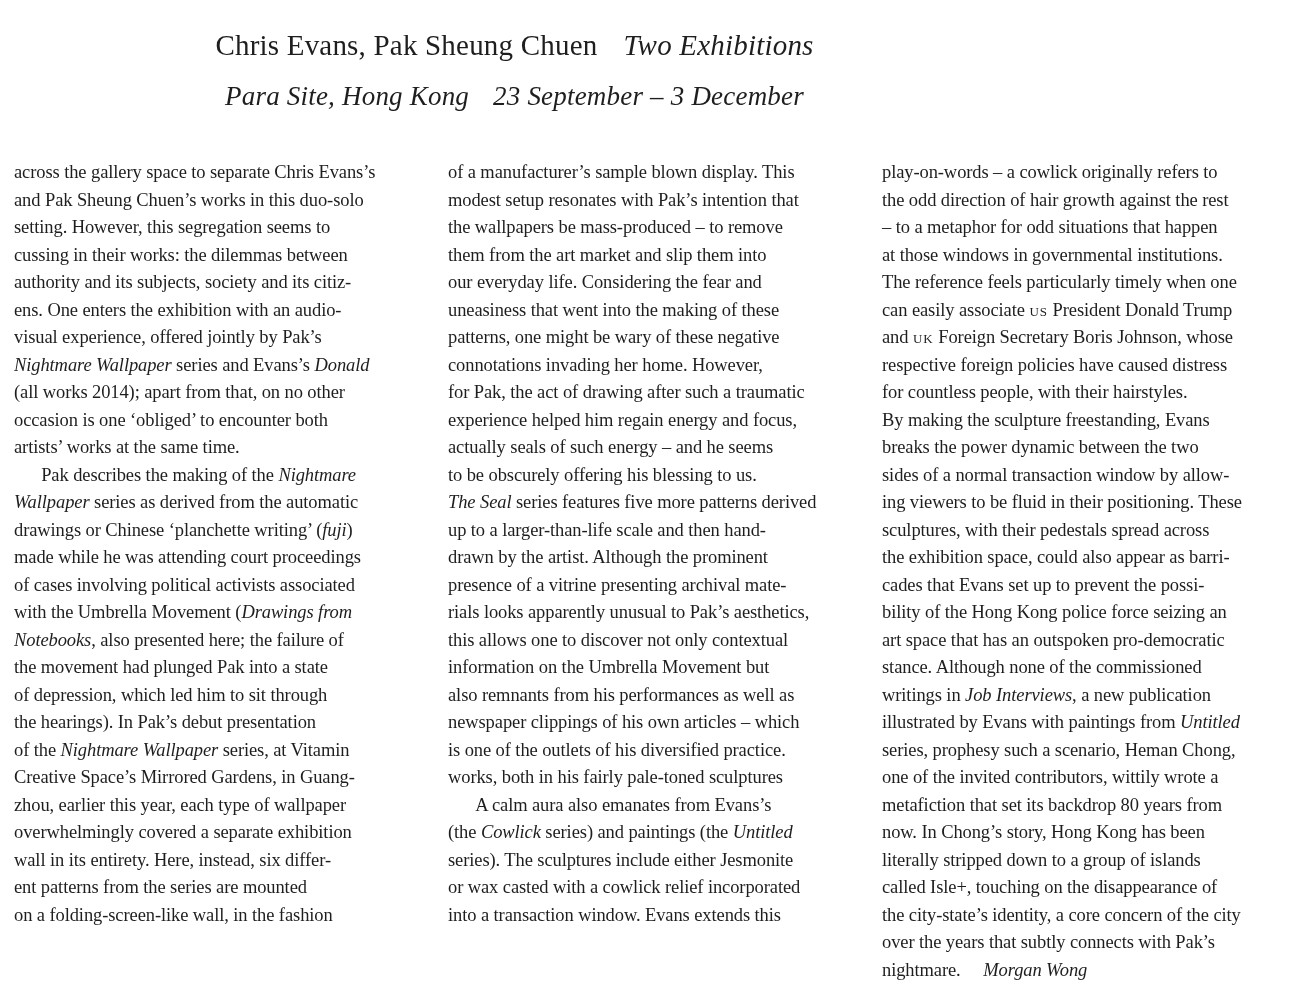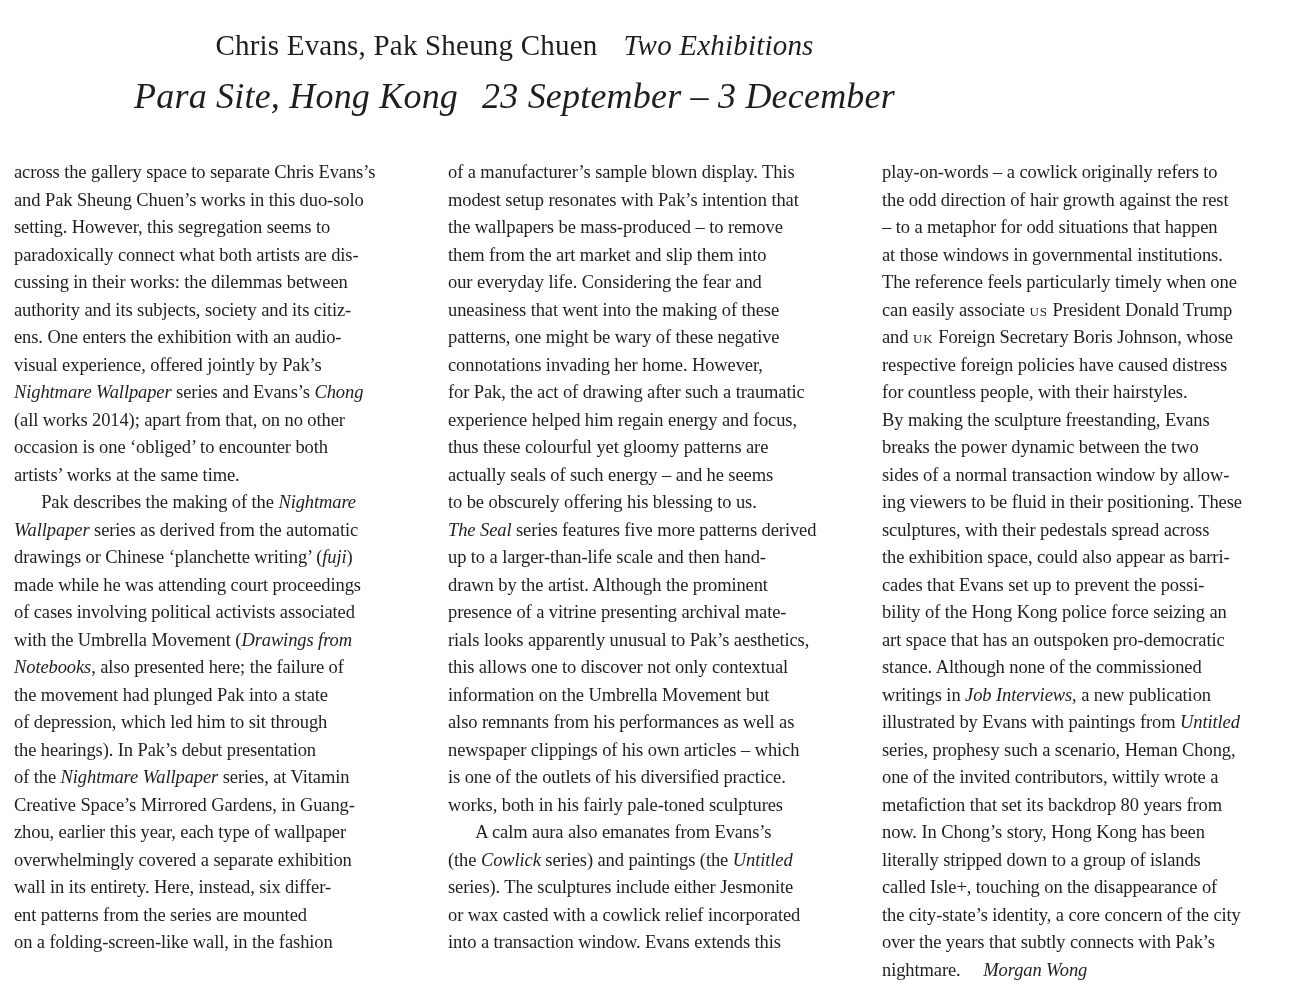--- a/index.html
+++ b/index.html
@@ -9,21 +9,21 @@
     color: #1e1e1e;
     font-family: "Liberation Serif", serif;
     overflow: hidden;
   }
   .page { width: 1029px; height: 999px; box-sizing: border-box; padding-top: 20px; margin-top: 7px; }
 
   .header { text-align: center; }
   .title-line { font-size: 29px; line-height: 36px; letter-spacing: 0.2px; }
   .title-line .artists { font-style: normal; }
   .title-line .exh-title { font-style: italic; margin-left: 26px; }
-  .subtitle-line { font-size: 36px; line-height: 34px; margin-top: 16px; font-style: italic; letter-spacing: 0.2px; }
+  .subtitle-line { font-size: 27px; line-height: 34px; margin-top: 16px; font-style: italic; letter-spacing: 0.2px; }
   .subtitle-line .dates { margin-left: 24px; }
 
   .columns {
     display: flex;
     gap: 16px;
     padding-left: 14px;
     padding-right: 8px;
     margin-top: 46px;
   }
   .col { width: 418px; flex: 0 0 418px; }
@@ -48,26 +48,25 @@
     <div class="subtitle-line">
       <span class="venue">Para Site, Hong Kong</span><span class="dates">23 September – 3 December</span>
     </div>
   </div>
 
   <div class="columns">
       <div class="col">
         <div class="line">across the gallery space to separate Chris Evans’s</div>
         <div class="line">and Pak Sheung Chuen’s works in this duo-solo</div>
         <div class="line">setting. However, this segregation seems to</div>
-        <div class="line">paradoxically connect what both artists are dis-</div>
         <div class="line">cussing in their works: the dilemmas between</div>
         <div class="line">authority and its subjects, society and its citiz-</div>
         <div class="line">ens. One enters the exhibition with an audio-</div>
         <div class="line">visual experience, offered jointly by Pak’s</div>
-        <div class="line"><i>Nightmare Wallpaper</i> series and Evans’s <i>Chong</i></div>
+        <div class="line"><i>Nightmare Wallpaper</i> series and Evans’s <i>Donald</i></div>
         <div class="line">(all works 2014); apart from that, on no other</div>
         <div class="line">occasion is one ‘obliged’ to encounter both</div>
         <div class="line">artists’ works at the same time.</div>
         <div class="line">	Pak describes the making of the <i>Nightmare</i></div>
         <div class="line"><i>Wallpaper</i> series as derived from the automatic</div>
         <div class="line">drawings or Chinese ‘planchette writing’ (<i>fuji</i>)</div>
         <div class="line">made while he was attending court proceedings</div>
         <div class="line">of cases involving political activists associated</div>
         <div class="line">with the Umbrella Movement (<i>Drawings from</i></div>
         <div class="line"><i>Notebooks</i>, also presented here; the failure of</div>
@@ -86,21 +85,20 @@
         <div class="line">of a manufacturer’s sample blown display. This</div>
         <div class="line">modest setup resonates with Pak’s intention that</div>
         <div class="line">the wallpapers be mass-produced – to remove</div>
         <div class="line">them from the art market and slip them into</div>
         <div class="line">our everyday life. Considering the fear and</div>
         <div class="line">uneasiness that went into the making of these</div>
         <div class="line">patterns, one might be wary of these negative</div>
         <div class="line">connotations invading her home. However,</div>
         <div class="line">for Pak, the act of drawing after such a traumatic</div>
         <div class="line">experience helped him regain energy and focus,</div>
-        <div class="line">thus these colourful yet gloomy patterns are</div>
         <div class="line">actually seals of such energy – and he seems</div>
         <div class="line">to be obscurely offering his blessing to us.</div>
         <div class="line"><i>The Seal</i> series features five more patterns derived</div>
         <div class="line">up to a larger-than-life scale and then hand-</div>
         <div class="line">drawn by the artist. Although the prominent</div>
         <div class="line">presence of a vitrine presenting archival mate-</div>
         <div class="line">rials looks apparently unusual to Pak’s aesthetics,</div>
         <div class="line">this allows one to discover not only contextual</div>
         <div class="line">information on the Umbrella Movement but</div>
         <div class="line">also remnants from his performances as well as</div>

